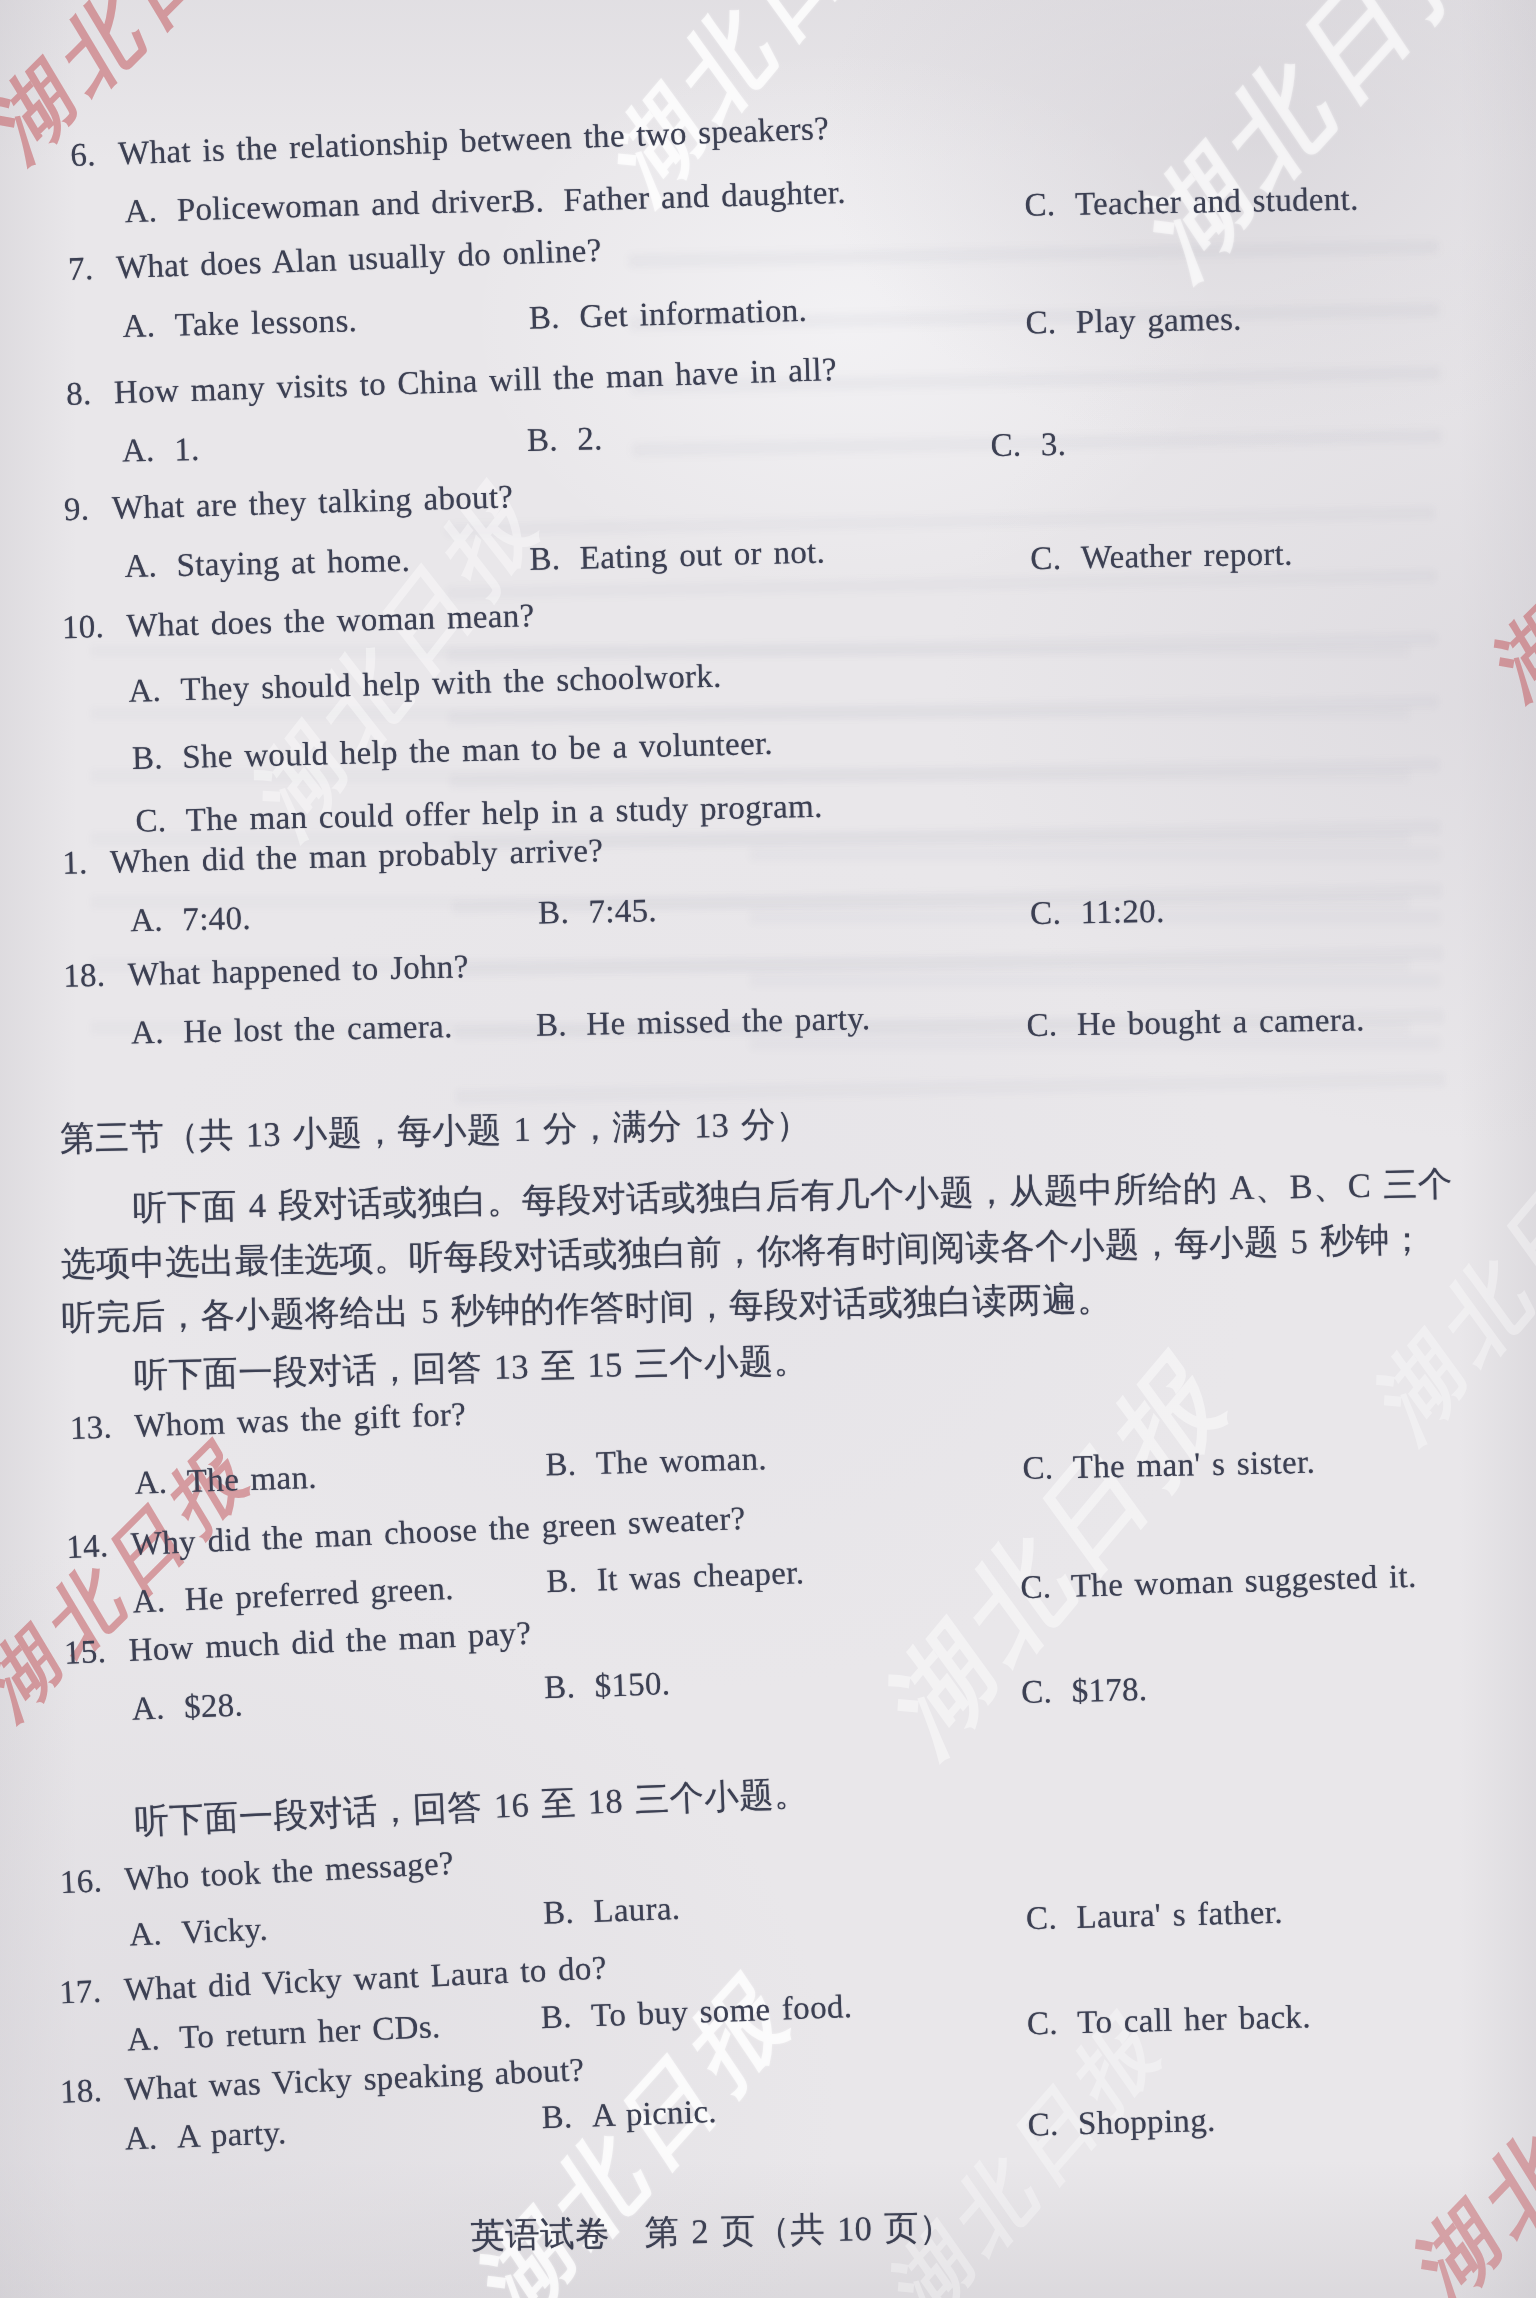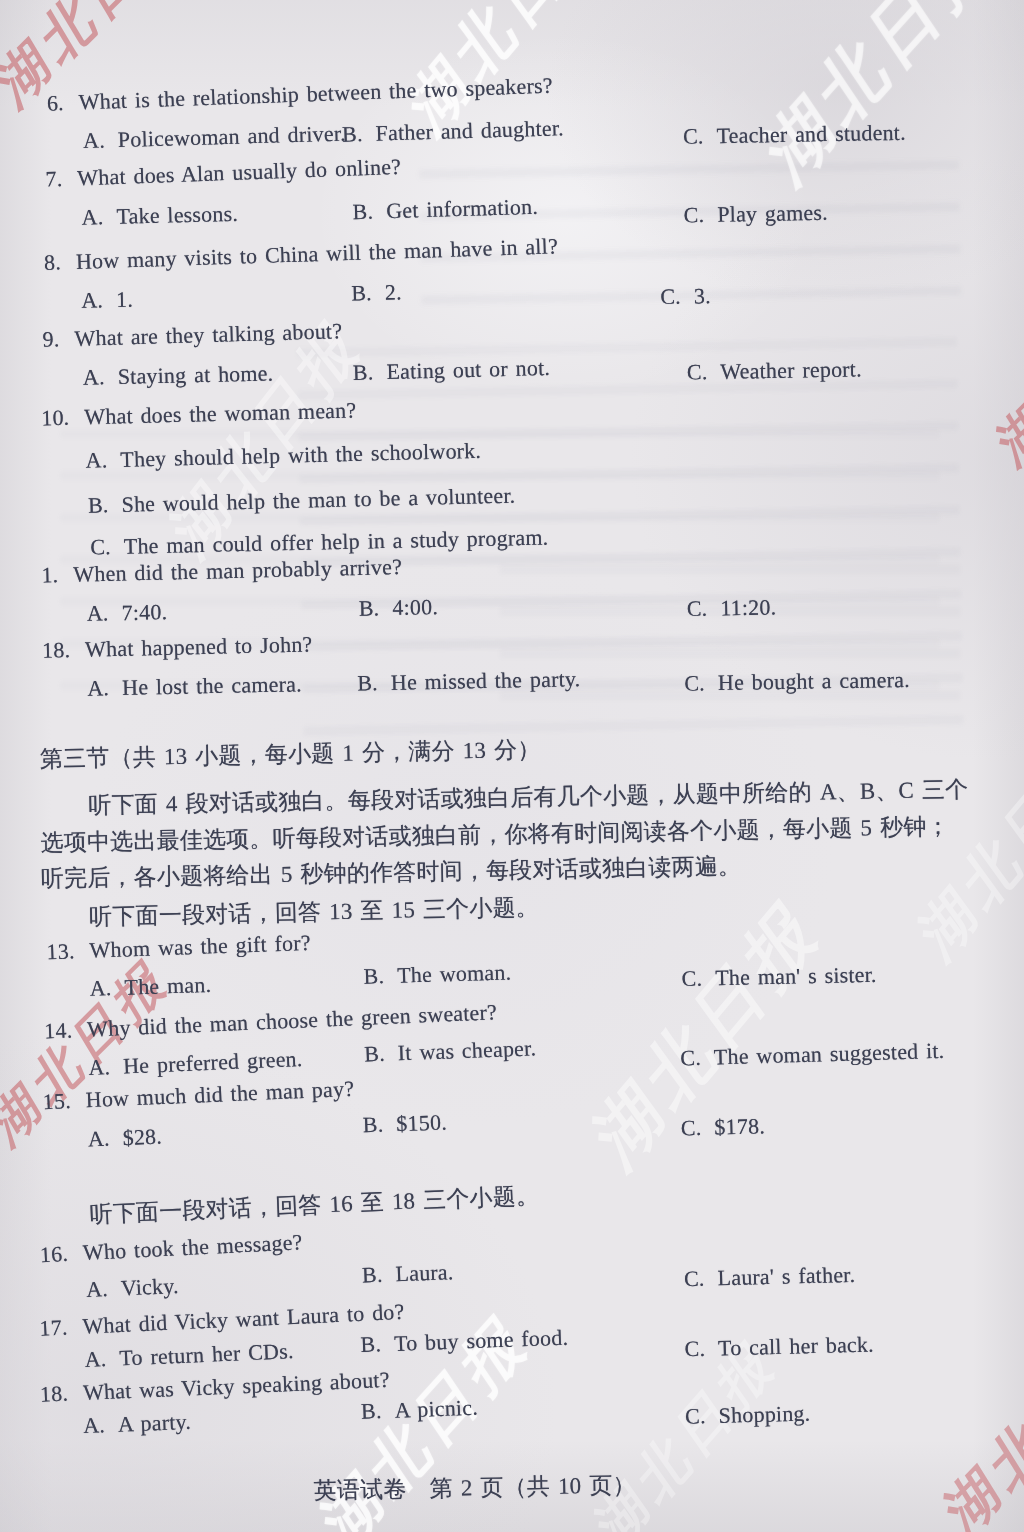--- a/index.html
+++ b/index.html
@@ -200,21 +200,21 @@
       <span class="lab">C.</span><span>The man could offer help in a study program.</span>
     </div>
 
     <div class="q" id="q11">
       <span class="qnum">1.</span><span>When did the man probably arrive?</span>
     </div>
     <div class="opt" id="q11oa">
       <span class="lab">A.</span><span>7:40.</span>
     </div>
     <div class="opt" id="q11ob">
-      <span class="lab">B.</span><span>4:00.</span>
+      <span class="lab">B.</span><span>7:45.</span>
     </div>
     <div class="opt" id="q11oc">
       <span class="lab">C.</span><span>11:20.</span>
     </div>
 
     <div class="q" id="q12">
       <span class="qnum">18.</span><span>What happened to John?</span>
     </div>
     <div class="opt" id="q12oa">
       <span class="lab">A.</span><span>He lost the camera.</span>

